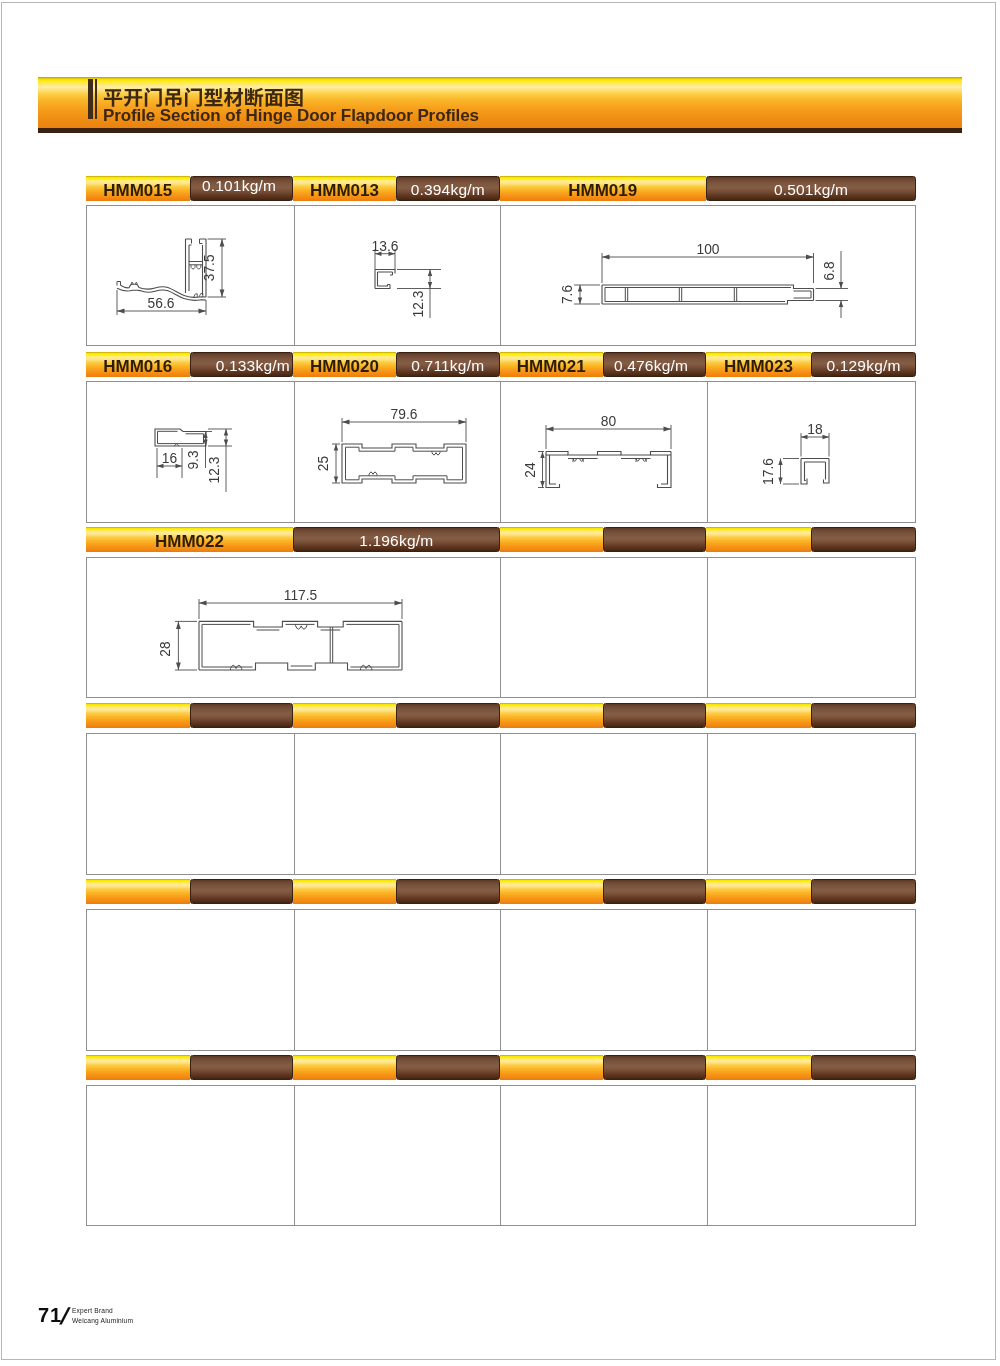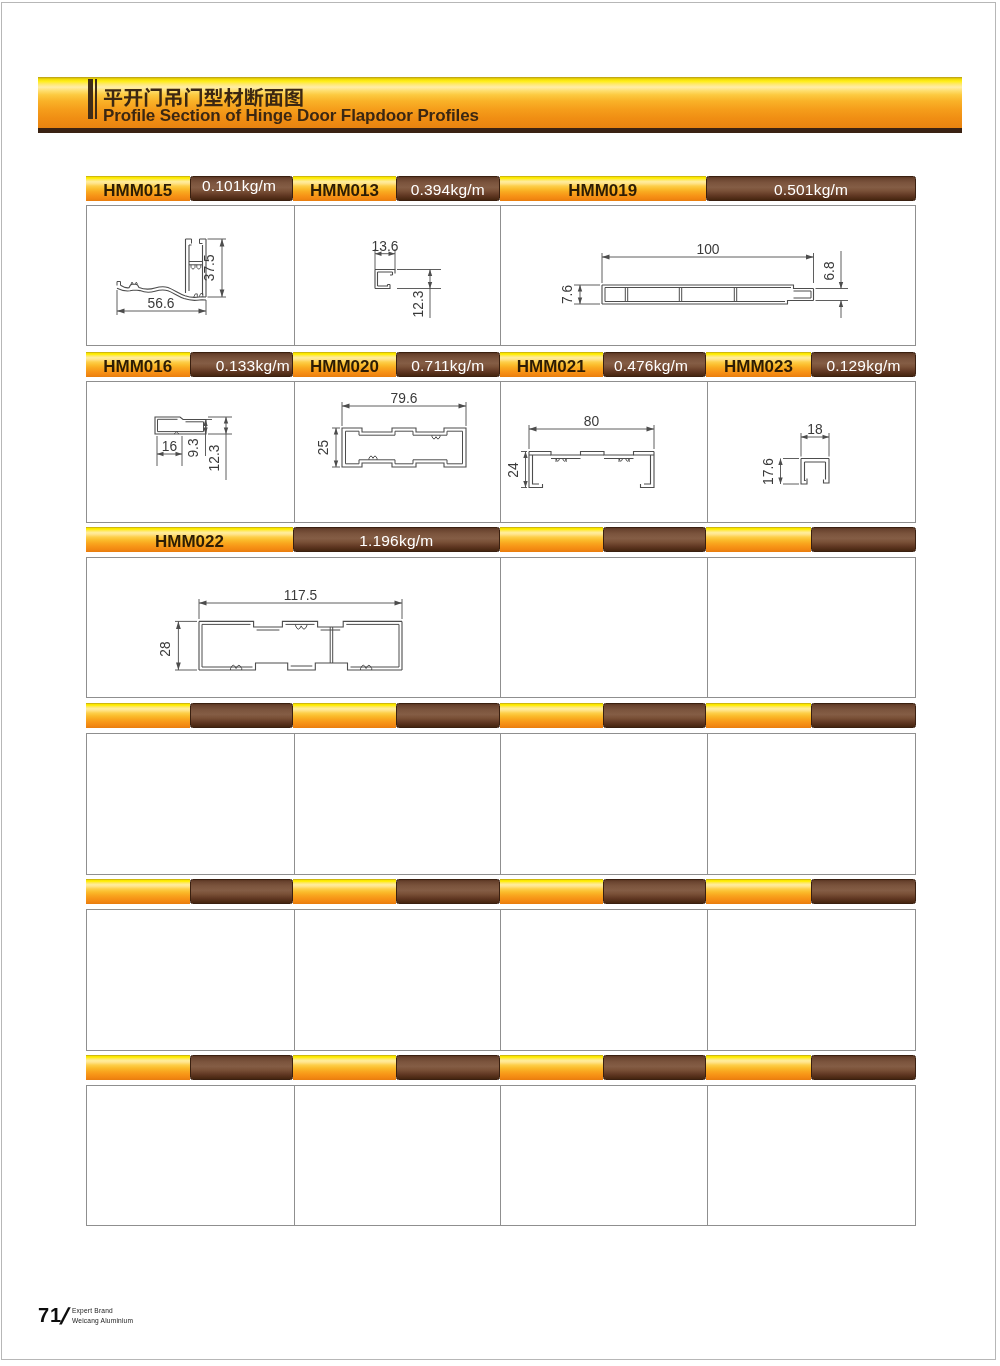--- a/index.html
+++ b/index.html
@@ -148,55 +148,55 @@
       <path d="M341,46 V83.5 M341,95.5 V113" fill="none" stroke="#4d4d4d" stroke-width="0.9"></path>
       <path d="M341,83.5 L338.8,77.0 L343.2,77.0 Z M341,95.5 L338.8,102.0 L343.2,102.0 Z" fill="#4d4d4d" stroke="none"></path>
       <text x="334" y="66" transform="rotate(-90 334 66)" text-anchor="middle" font-size="13.8" fill="#3a3a3a">6.8</text>
     </svg>
   </div>
 <div class="abs cellrow" style="left:86px;top:381px;width:830px;height:142px">
     <div class="vdiv" style="left:206.5px"></div>
     <div class="vdiv" style="left:413.0px"></div>
     <div class="vdiv" style="left:619.5px"></div>
   </div>
-<div class="abs" style="left:86px;top:372px;width:207px;height:102px">
+<div class="abs" style="left:86px;top:384px;width:207px;height:102px">
     <svg width="207" height="142" viewBox="0 0 207 142" style="position:absolute;left:0;top:0">
       <path d="M69,45 H94 L97,47.5 H120 V62 H69 Z" fill="none" stroke="#4d4d4d" stroke-width="1.1"></path>
       <path d="M71.5,47.3 H91.5 M99.5,49.8 H117.5 M71.5,47.3 V59.6 M117.5,49.8 V59.6 M71.5,59.6 H117.5" fill="none" stroke="#4d4d4d" stroke-width="1.0"></path>
       <path d="M88,62 l2.5,-2.2 2.5,2.2" fill="none" stroke="#4d4d4d" stroke-width="0.9"></path>
       <path d="M71,64 V94 M96,64 V94" fill="none" stroke="#4d4d4d" stroke-width="0.9"></path>
       <path d="M71,82 H96" fill="none" stroke="#4d4d4d" stroke-width="0.9"></path>
       <path d="M71,82 L77.5,79.8 L77.5,84.2 Z M96,82 L89.5,79.8 L89.5,84.2 Z" fill="#4d4d4d" stroke="none"></path>
       <text x="83.5" y="78.5" text-anchor="middle" font-size="13.8" fill="#3a3a3a">16</text>
       <path d="M99,47.5 H126" fill="none" stroke="#4d4d4d" stroke-width="0.9"></path>
       <path d="M119.5,49 V84" fill="none" stroke="#4d4d4d" stroke-width="0.9"></path>
       <path d="M119.5,47.5 L117.3,54.0 L121.7,54.0 Z M119.5,62 L117.3,55.5 L121.7,55.5 Z" fill="#4d4d4d" stroke="none"></path>
       <text x="112" y="76" transform="rotate(-90 112 76)" text-anchor="middle" font-size="13.8" fill="#3a3a3a">9.3</text>
       <path d="M122,45 H146 M122,62 H146" fill="none" stroke="#4d4d4d" stroke-width="0.9"></path>
       <path d="M140,45 V108" fill="none" stroke="#4d4d4d" stroke-width="0.9"></path>
       <path d="M140,45 L137.8,51.5 L142.2,51.5 Z M140,62 L137.8,55.5 L142.2,55.5 Z" fill="#4d4d4d" stroke="none"></path>
       <text x="133" y="86" transform="rotate(-90 133 86)" text-anchor="middle" font-size="13.8" fill="#3a3a3a">12.3</text>
     </svg>
   </div>
-<div class="abs" style="left:293px;top:365px;width:207px;height:124px">
+<div class="abs" style="left:293px;top:381px;width:207px;height:124px">
     <svg width="206" height="142" viewBox="0 0 206 142" style="position:absolute;left:0;top:0">
       <path d="M49,102 V63 H69 V67 H99 V63 H123 V67 H151 V63 H173 V102 H151 V98 H123 V102 H99 V98 H69 V102 Z" fill="none" stroke="#4d4d4d" stroke-width="1.1"></path>
       <path d="M52.5,98.8 V66.2 H66 V70.2 H102 V66.2 H120 V70.2 H154 V66.2 H169.5 V98.8 H154 V94.8 H120 V98.8 H102 V94.8 H66 V98.8 Z" fill="none" stroke="#4d4d4d" stroke-width="1.0"></path>
       <path d="M139,70.2 v1.5 q2,4.5 4,0 q2,4.5 4,0 v-1.5 M76,94.8 v-1.5 q2,-4.5 4,0 q2,-4.5 4,0 v1.5" fill="none" stroke="#4d4d4d" stroke-width="1.0"></path>
       <path d="M49,61 V37 M173,61 V37" fill="none" stroke="#4d4d4d" stroke-width="0.9"></path>
       <path d="M49,41 H173" fill="none" stroke="#4d4d4d" stroke-width="0.9"></path>
       <path d="M49,41 L56.5,38.6 L56.5,43.4 Z M173,41 L165.5,38.6 L165.5,43.4 Z" fill="#4d4d4d" stroke="none"></path>
       <text x="111" y="37.5" text-anchor="middle" font-size="13.8" fill="#3a3a3a">79.6</text>
       <path d="M39,63 H47 M39,102 H47" fill="none" stroke="#4d4d4d" stroke-width="0.9"></path>
       <path d="M43,63 V102" fill="none" stroke="#4d4d4d" stroke-width="0.9"></path>
       <path d="M43,63 L40.8,69.5 L45.2,69.5 Z M43,102 L40.8,95.5 L45.2,95.5 Z" fill="#4d4d4d" stroke="none"></path>
       <text x="34.5" y="82.5" transform="rotate(-90 34.5 82.5)" text-anchor="middle" font-size="13.8" fill="#3a3a3a">25</text>
     </svg>
   </div>
-<div class="abs" style="left:481px;top:381px;width:207px;height:116px">
+<div class="abs" style="left:498px;top:381px;width:207px;height:116px">
     <svg width="206" height="142" viewBox="0 0 206 142" style="position:absolute;left:0;top:0">
       <path d="M48,70.5 H70 V74 H99.5 V70.5 H123 V74 H152.5 V70.5 H173" fill="none" stroke="#4d4d4d" stroke-width="1.1"></path>
       <path d="M48,74 H70 M99.5,74 H123 M152.5,74 H173" fill="none" stroke="#4d4d4d" stroke-width="1.0"></path>
       <path d="M70,77.5 H99.5 M123,77.5 H152.5" fill="none" stroke="#4d4d4d" stroke-width="1.0"></path>
       <path d="M75,77.5 q1.8,5.5 3.6,0 m3,0 q1.8,5.5 3.6,0 M138,77.5 q1.8,5.5 3.6,0 m3,0 q1.8,5.5 3.6,0" fill="none" stroke="#4d4d4d" stroke-width="1.0"></path>
       <path d="M75,77.5 v3.5 m10.2,-3.5 v3.5 M138,77.5 v3.5 m10.2,-3.5 v3.5" fill="none" stroke="#4d4d4d" stroke-width="0.9"></path>
       <path d="M48,70.5 V106.5 H61.5 V103 M51.5,74 V103 H58" fill="none" stroke="#4d4d4d" stroke-width="1.1"></path>
       <path d="M173,70.5 V106.5 H159.5 V103 M169.5,74 V103 H163" fill="none" stroke="#4d4d4d" stroke-width="1.1"></path>
       <path d="M48,68 V44 M173,68 V44" fill="none" stroke="#4d4d4d" stroke-width="0.9"></path>
       <path d="M48,48 H173" fill="none" stroke="#4d4d4d" stroke-width="0.9"></path>

